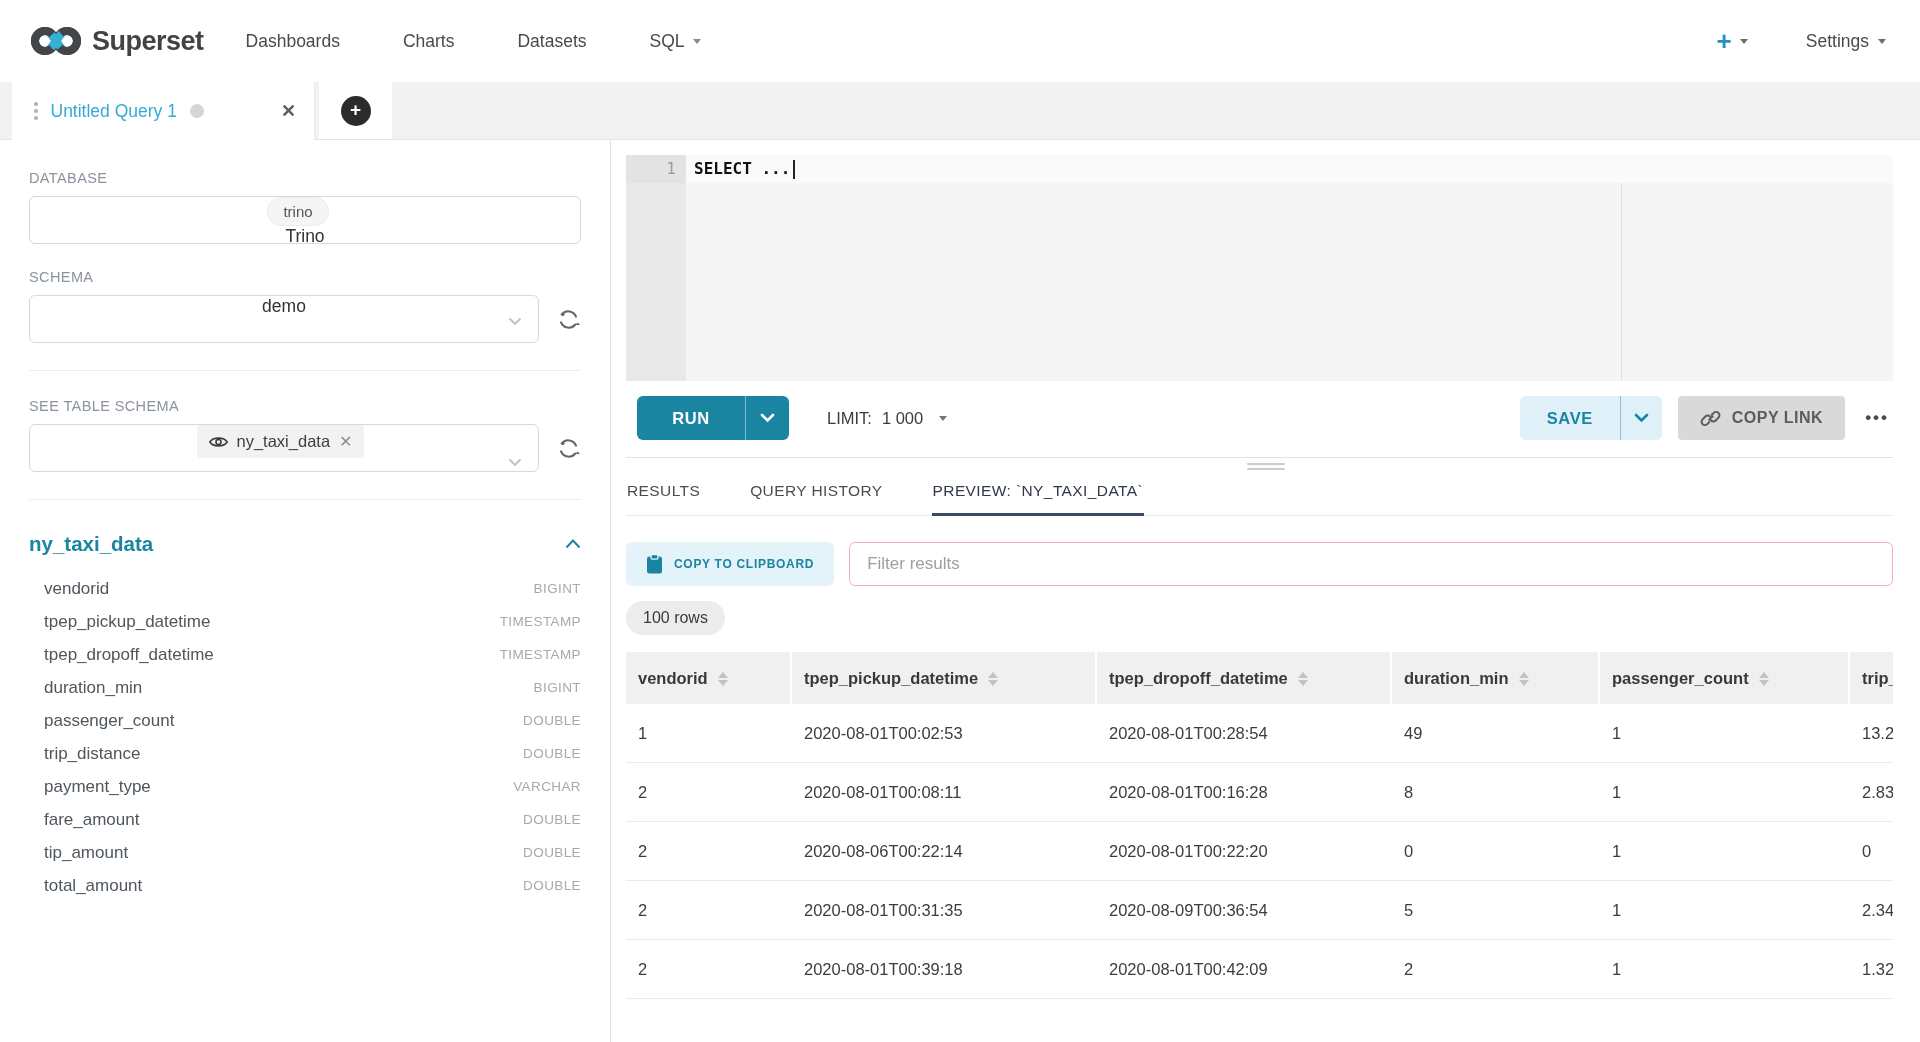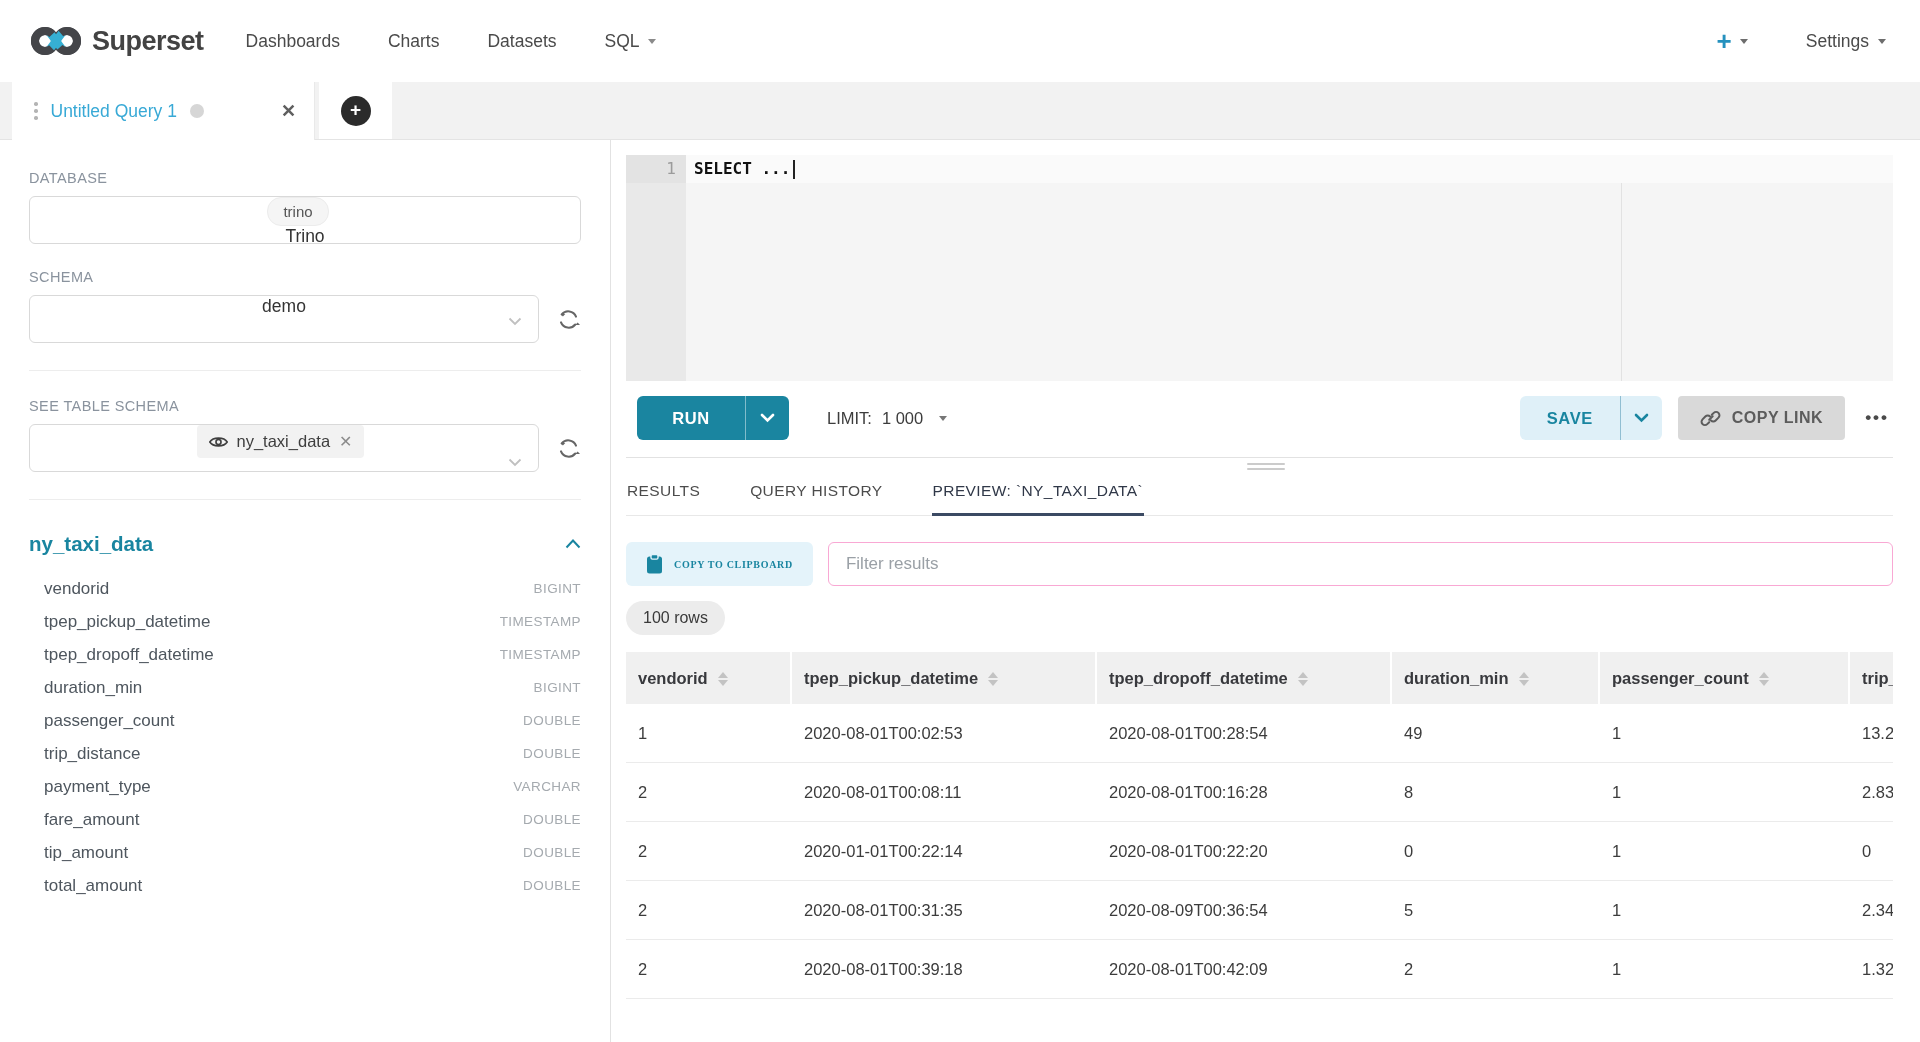--- a/index.html
+++ b/index.html
@@ -3,21 +3,21 @@
 <meta charset="utf-8">
 <style>
   * { margin:0; padding:0; box-sizing:border-box; }
   html,body { width:1920px; height:1042px; overflow:hidden; background:#fff;
     font-family:"Liberation Sans", sans-serif; color:#3c3c3c; }
 
   
   .navbar { height:82px; display:flex; align-items:center; padding:0 34px 0 30px; background:#fff; }
   .brand { display:flex; align-items:center; gap:10px; }
   .brand-text { font-size:27px; font-weight:bold; color:#434343; letter-spacing:-.5px; }
-  .nav-items { display:flex; align-items:center; gap:48px; margin-left:42px; }
+  .nav-items { display:flex; align-items:center; gap:63px; margin-left:42px; }
   .nav-item { font-size:17.5px; color:#4a4a4a; cursor:pointer; display:flex; align-items:center; gap:8px; }
   .navbar-right { margin-left:auto; display:flex; align-items:center; gap:58px; }
   .plus-group { display:flex; align-items:center; gap:8px; cursor:pointer; }
   .plus-glyph { color:#2591be; font-size:26px; font-weight:bold; line-height:1; }
   .caret-down { width:0; height:0; border-left:4.5px solid transparent; border-right:4.5px solid transparent;
     border-top:5.5px solid #6d6d6d; display:inline-block; }
   .settings { font-size:17.5px; color:#4a4a4a; display:flex; align-items:center; gap:9px; cursor:pointer; }
 
   
   .tabbar { height:58px; background:#f2f2f2; display:flex; align-items:stretch; padding-left:12px;
@@ -103,21 +103,21 @@
   .south-tabs { margin:0 27px 0 15px; border-bottom:1px solid #e8e8e8; display:flex; gap:48px; }
   .s-tab { padding:9px 1px 13px; font-size:15.5px; letter-spacing:.4px; color:#4c4c4c; cursor:pointer;
     border-bottom:3px solid transparent; margin-bottom:-1px; white-space:nowrap; }
   .s-tab.active { color:#303848; border-bottom-color:#3b4a63; }
 
   
   .results { margin:26px 27px 0 15px; }
   .controls-row { display:flex; align-items:center; }
   .copy-clip-btn { height:44px; background:#e4f3fa; border-radius:6px; padding:0 20px;
     display:flex; align-items:center; gap:11px; cursor:pointer; flex:none; }
-  .copy-clip-btn span { font-size:10px; font-weight:bold; color:#1985a0; letter-spacing:.7px;font-family:Liberation Serif, serif; }
+  .copy-clip-btn span { font-size:12px; font-weight:bold; color:#1985a0; letter-spacing:.7px; }
   .filter-input { flex:1; margin-left:15px; height:44px; border:1px solid #f9a8d4; border-radius:6px;
     padding:0 17px; font-size:17px; font-family:"Liberation Sans", sans-serif; color:#333; outline:none; }
   .filter-input::placeholder { color:#9aa0a6; }
   .rowcount-pill { display:inline-block; margin-top:15px; background:#ececec; border-radius:18px;
     padding:8px 17px; font-size:16px; color:#3a3a3a; }
 
   .table-wrap { margin-top:17px; overflow:hidden; }
   table.results-table { border-collapse:separate; border-spacing:0; table-layout:fixed; width:1490px; }
   .results-table th { height:52px; background:#f0f0f0; text-align:left; padding-left:12px;
     font-size:16.5px; font-weight:bold; color:#38393d; border-right:2px solid #fff; white-space:nowrap; cursor:pointer; }
@@ -405,21 +405,21 @@
               <tr>
                 <td>2</td>
                 <td>2020-08-01T00:08:11</td>
                 <td>2020-08-01T00:16:28</td>
                 <td>8</td>
                 <td>1</td>
                 <td>2.83</td>
               </tr>
               <tr>
                 <td>2</td>
-                <td>2020-01-01T00:22:14</td>
+                <td>2020-08-06T00:22:14</td>
                 <td>2020-08-01T00:22:20</td>
                 <td>0</td>
                 <td>1</td>
                 <td>0</td>
               </tr>
               <tr>
                 <td>2</td>
                 <td>2020-08-01T00:31:35</td>
                 <td>2020-08-09T00:36:54</td>
                 <td>5</td>

